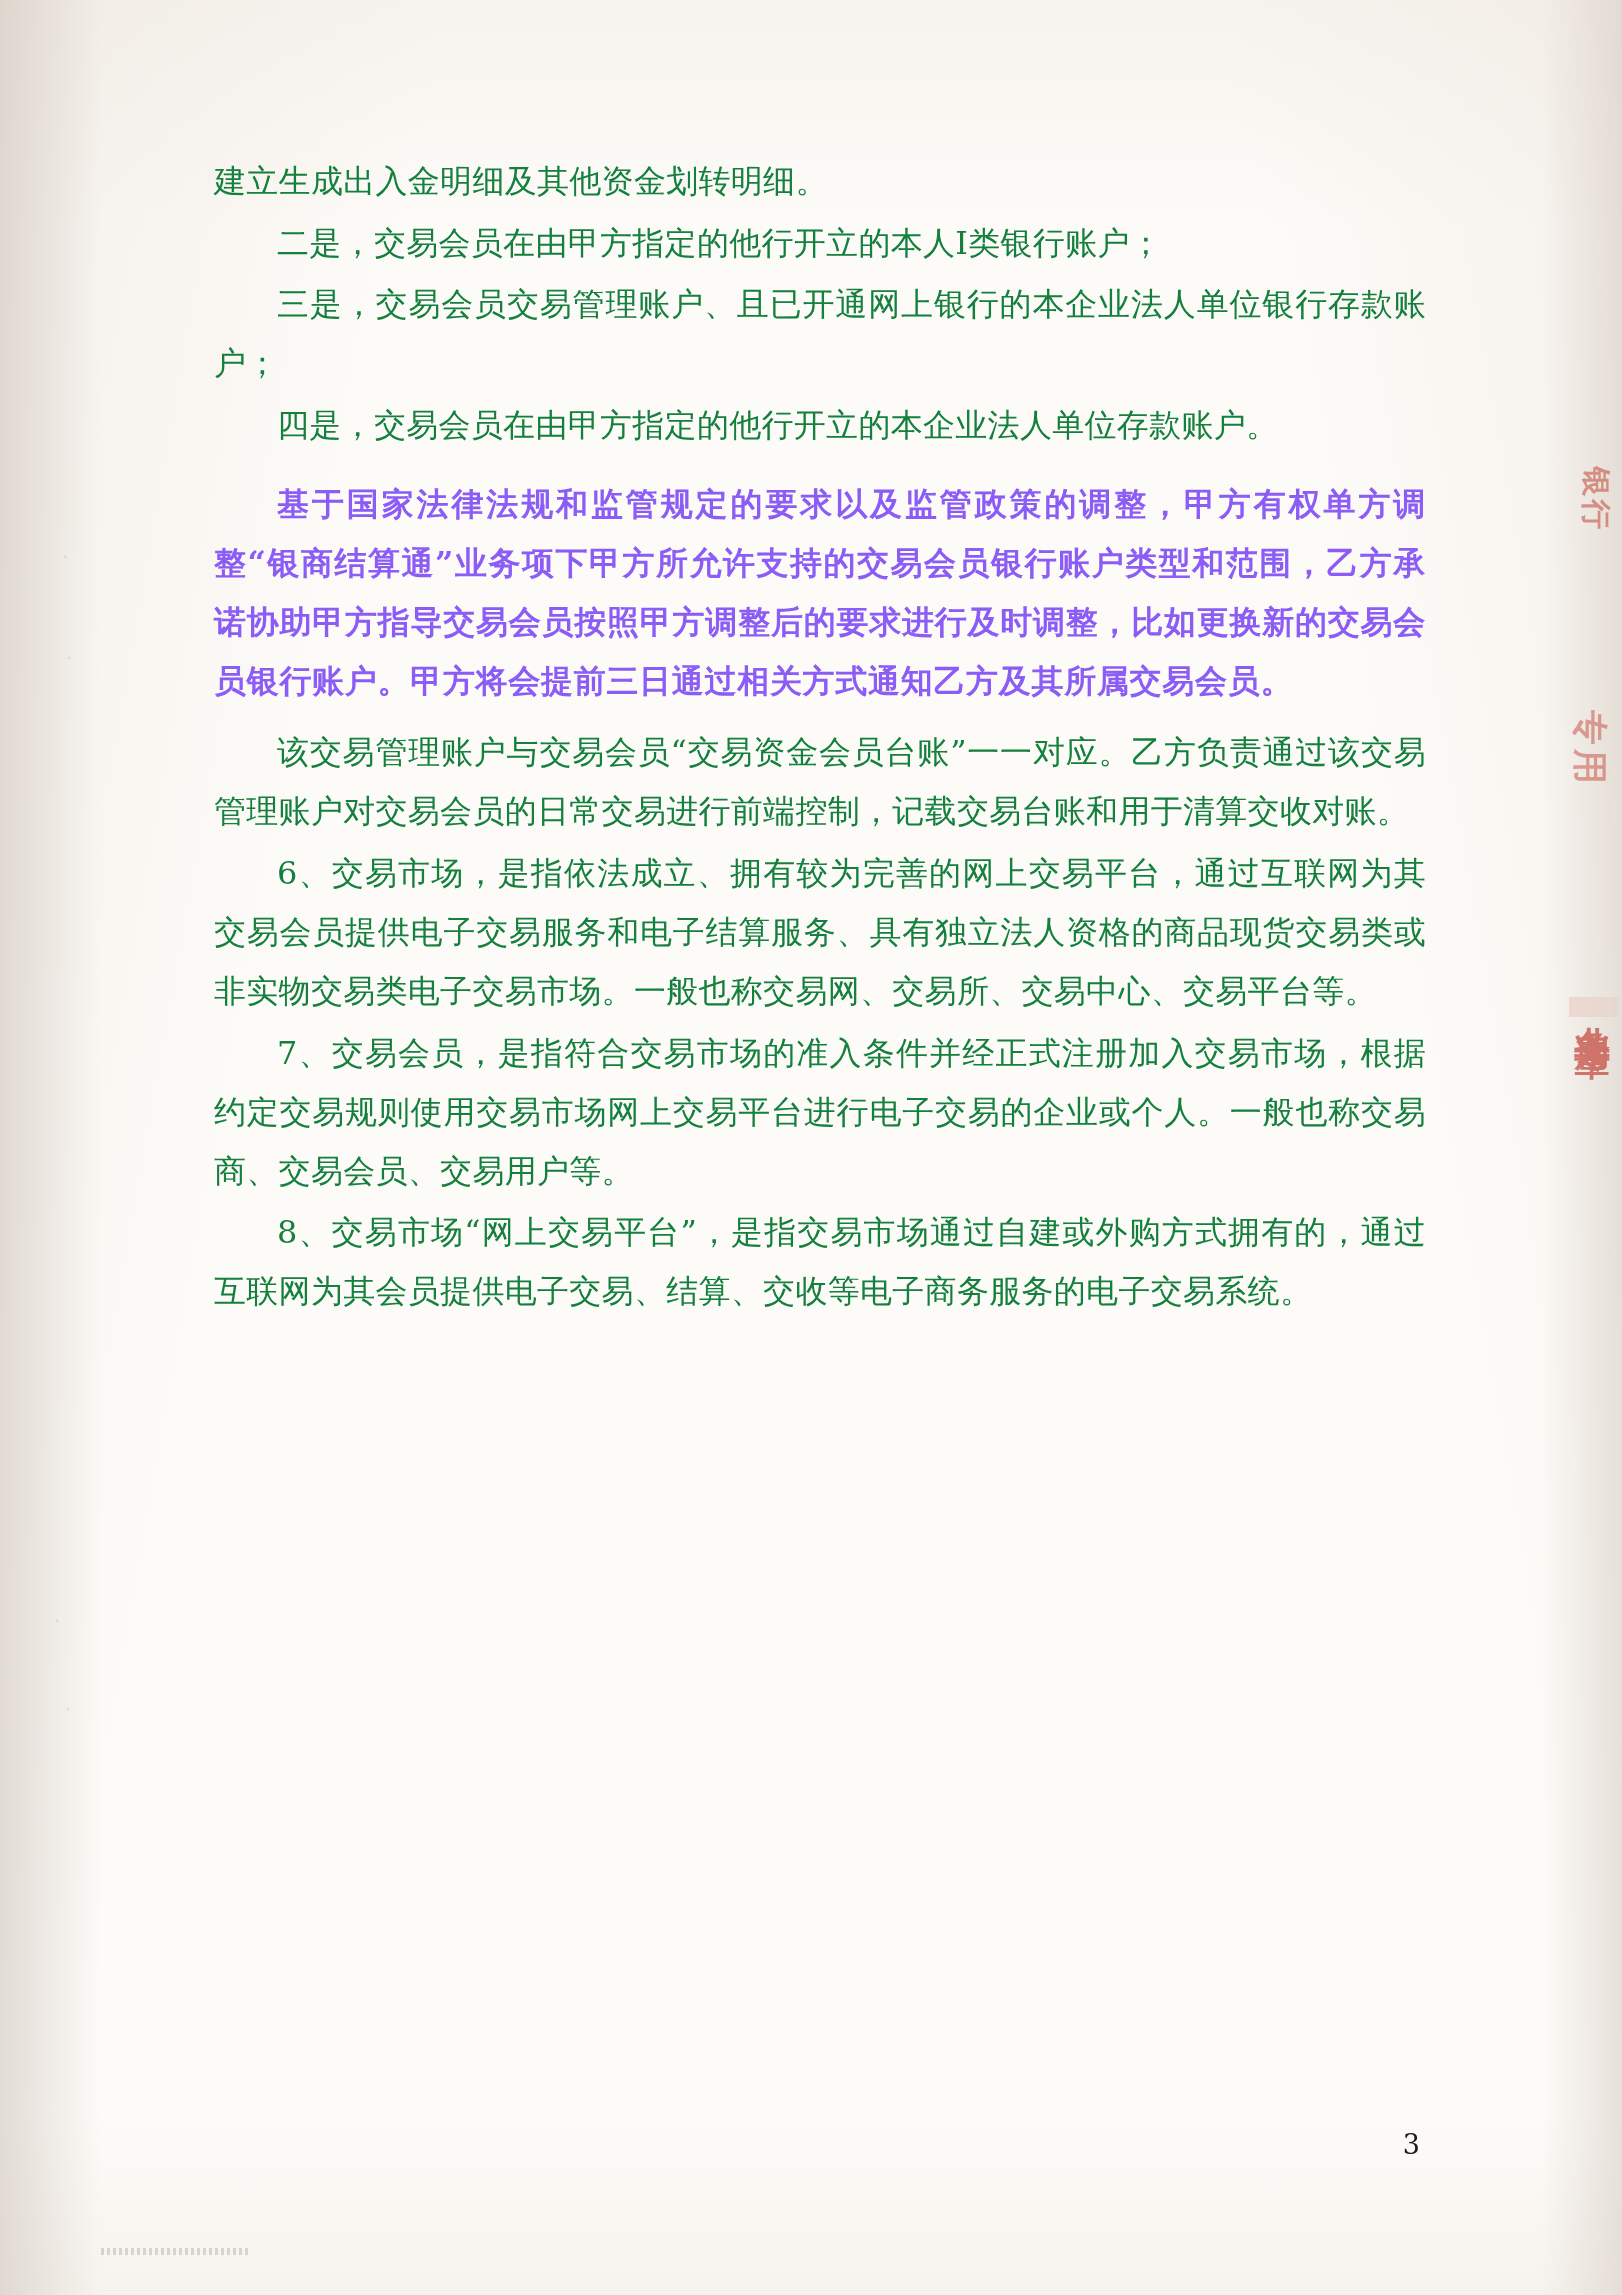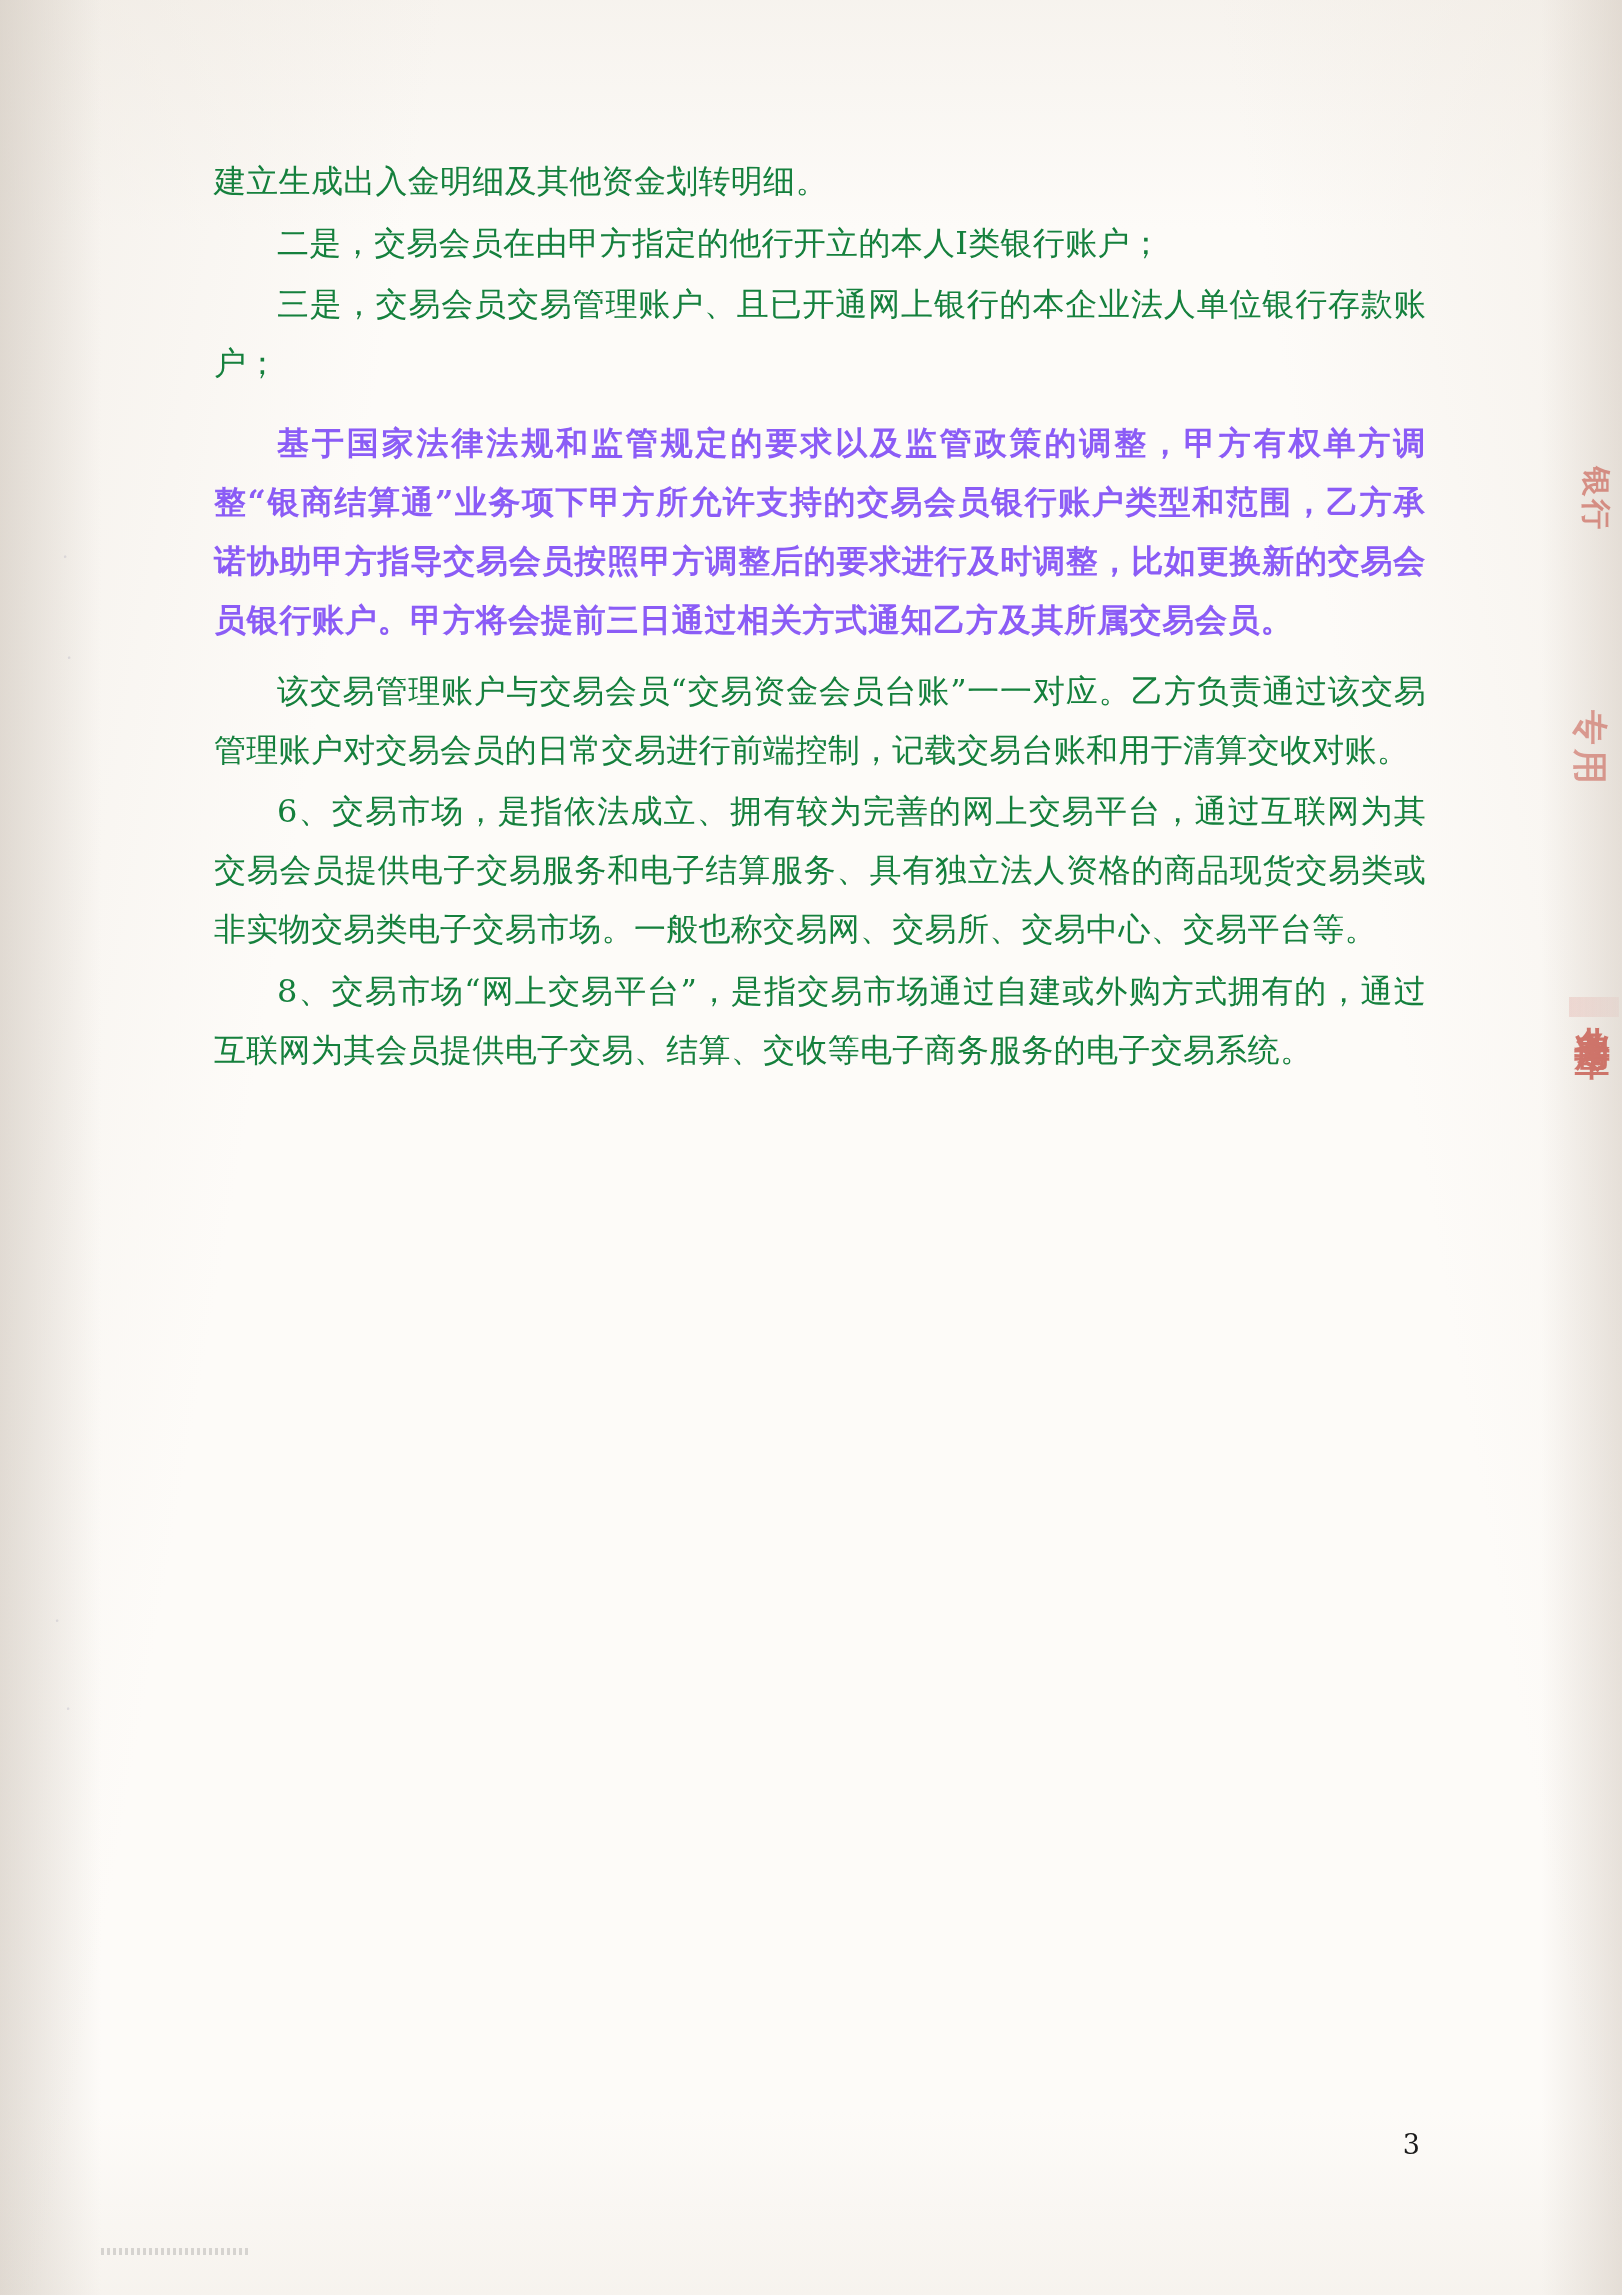--- a/index.html
+++ b/index.html
@@ -157,25 +157,27 @@
   <div class="stamp stamp-top">银行</div>
   <div class="stamp stamp-mid">专用</div>
   <div class="stamp stamp-main">
     <div class="stamp-main-text">业务专用章</div>
   </div>
 
   <div class="content">
     <p>建立生成出入金明细及其他资金划转明细。</p>
     <p class="indent">二是，交易会员在由甲方指定的他行开立的本人Ⅰ类银行账户；</p>
     <p class="indent">三是，交易会员交易管理账户、且已开通网上银行的本企业法人单位银行存款账户；</p>
+    <p class="indent">四是，交易会员在由甲方指定的他行开立的本企业法人单位存款账户。</p>
     <div class="spacer-md"></div>
     <p class="indent bold-block">基于国家法律法规和监管规定的要求以及监管政策的调整，甲方有权单方调整“银商结算通”业务项下甲方所允许支持的交易会员银行账户类型和范围，乙方承诺协助甲方指导交易会员按照甲方调整后的要求进行及时调整，比如更换新的交易会员银行账户。甲方将会提前三日通过相关方式通知乙方及其所属交易会员。</p>
     <div class="spacer-sm"></div>
     <p class="indent">该交易管理账户与交易会员“交易资金会员台账”一一对应。乙方负责通过该交易管理账户对交易会员的日常交易进行前端控制，记载交易台账和用于清算交收对账。</p>
     <p class="indent">6、交易市场，是指依法成立、拥有较为完善的网上交易平台，通过互联网为其交易会员提供电子交易服务和电子结算服务、具有独立法人资格的商品现货交易类或非实物交易类电子交易市场。一般也称交易网、交易所、交易中心、交易平台等。</p>
+    <p class="indent">7、交易会员，是指符合交易市场的准入条件并经正式注册加入交易市场，根据约定交易规则使用交易市场网上交易平台进行电子交易的企业或个人。一般也称交易商、交易会员、交易用户等。</p>
     <p class="indent">8、交易市场“网上交易平台”，是指交易市场通过自建或外购方式拥有的，通过互联网为其会员提供电子交易、结算、交收等电子商务服务的电子交易系统。</p>
   </div>
 
   <div class="page-number">3</div>
   <div class="footer-speck"></div>
 
 </div>
 
 
 </body></html>

